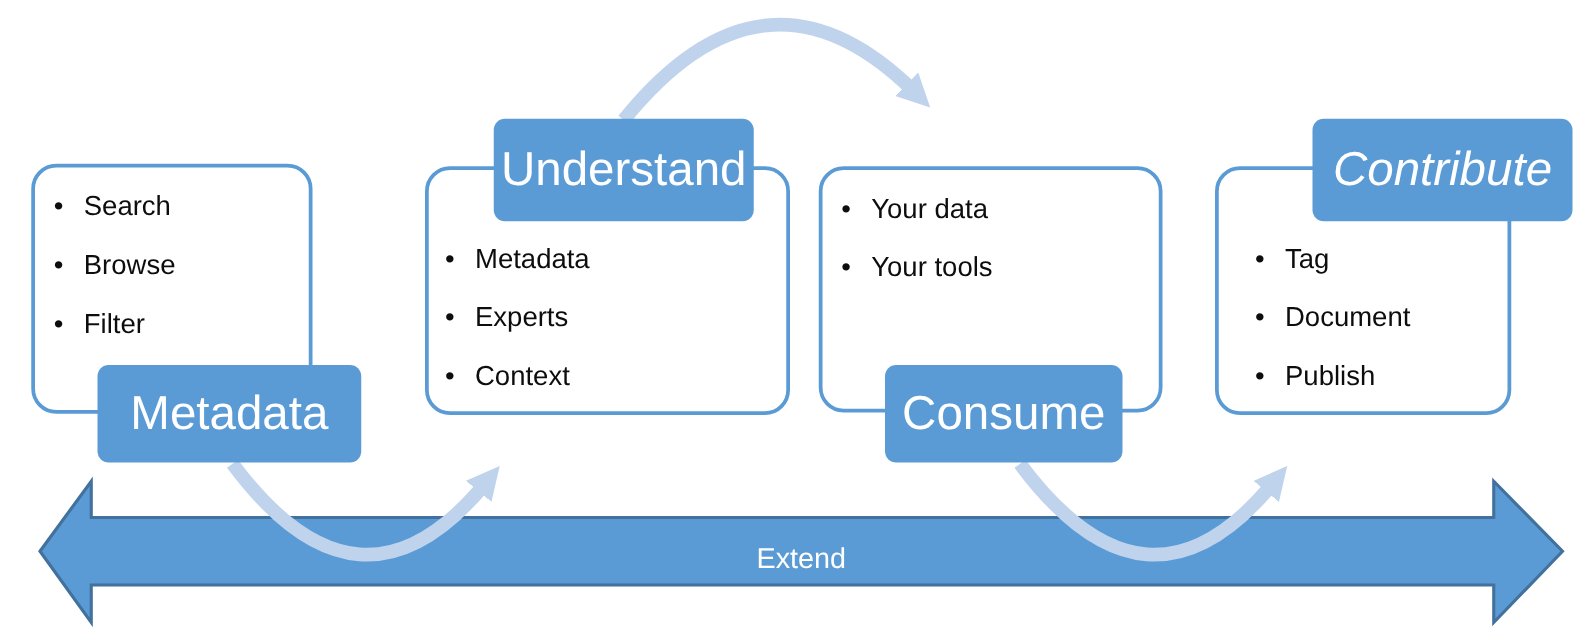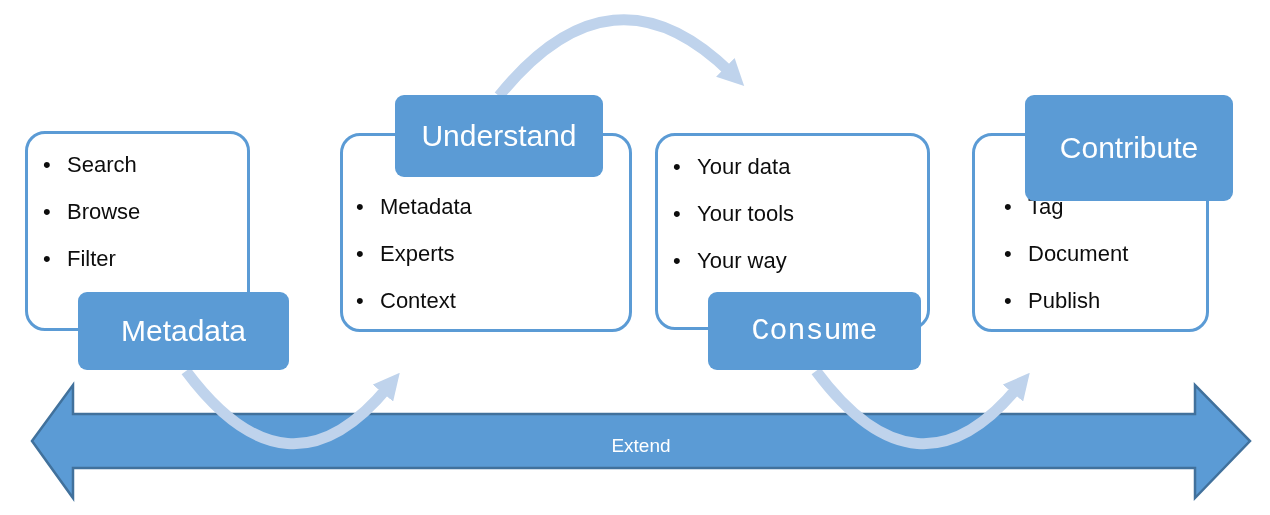--- a/index.html
+++ b/index.html
@@ -40,38 +40,38 @@
   .p2 { left: 340px; top: 133px; width: 292px; height: 199px; }
   .p3 { left: 655px; top: 133px; width: 275px; height: 197px; }
   .p4 { left: 972px; top: 133px; width: 237px; height: 199px; padding-left: 16px; }
   .p1 ul, .p3 ul { padding: 7px 0 0 15px; }
   .p2 ul, .p4 ul { padding: 47px 0 0 13px; }
   .stage-label {
     position: absolute;
     background: #5B9BD5;
     border-radius: 9px;
     color: #ffffff;
-    font-size: 30px;
+    font-size: 38px;
     display: flex;
     align-items: center;
     justify-content: center;
     white-space: nowrap;
   }
   .l1 { left: 78px;   top: 292px; width: 211px; height: 78px; }
   .l2 { left: 395px;  top: 95px;  width: 208px; height: 82px; }
-  .l3 { left: 708px;  top: 292px; width: 213px; height: 78px; font-family: Liberation Mono, monospace; }
-  .l4 { left: 1025px; top: 95px;  width: 208px; height: 106px; }
+  .l3 { left: 708px;  top: 292px; width: 190px; height: 78px; }
+  .l4 { left: 1050px; top: 95px;  width: 208px; height: 82px; font-style: italic; }
   .extend-label {
     position: absolute;
     left: 32px;
     top: 431px;
     width: 1218px;
     text-align: center;
     color: #ffffff;
-    font-size: 19px;
+    font-size: 23px;
     line-height: 30px;
   }
 </style>
 </head>
 <body>
 
 <div class="canvas">
 
   <svg class="connector-layer" viewBox="0 0 1270 515" xmlns="http://www.w3.org/2000/svg">
     <defs>
@@ -102,21 +102,20 @@
       <li>Experts</li>
       <li>Context</li>
     </ul>
   </div>
   <div class="stage-label l2">Understand</div>
 
   <div class="panel p3">
     <ul>
       <li>Your data</li>
       <li>Your tools</li>
-      <li>Your way</li>
     </ul>
   </div>
   <div class="stage-label l3">Consume</div>
 
   <div class="panel p4">
     <ul>
       <li>Tag</li>
       <li>Document</li>
       <li>Publish</li>
     </ul>

